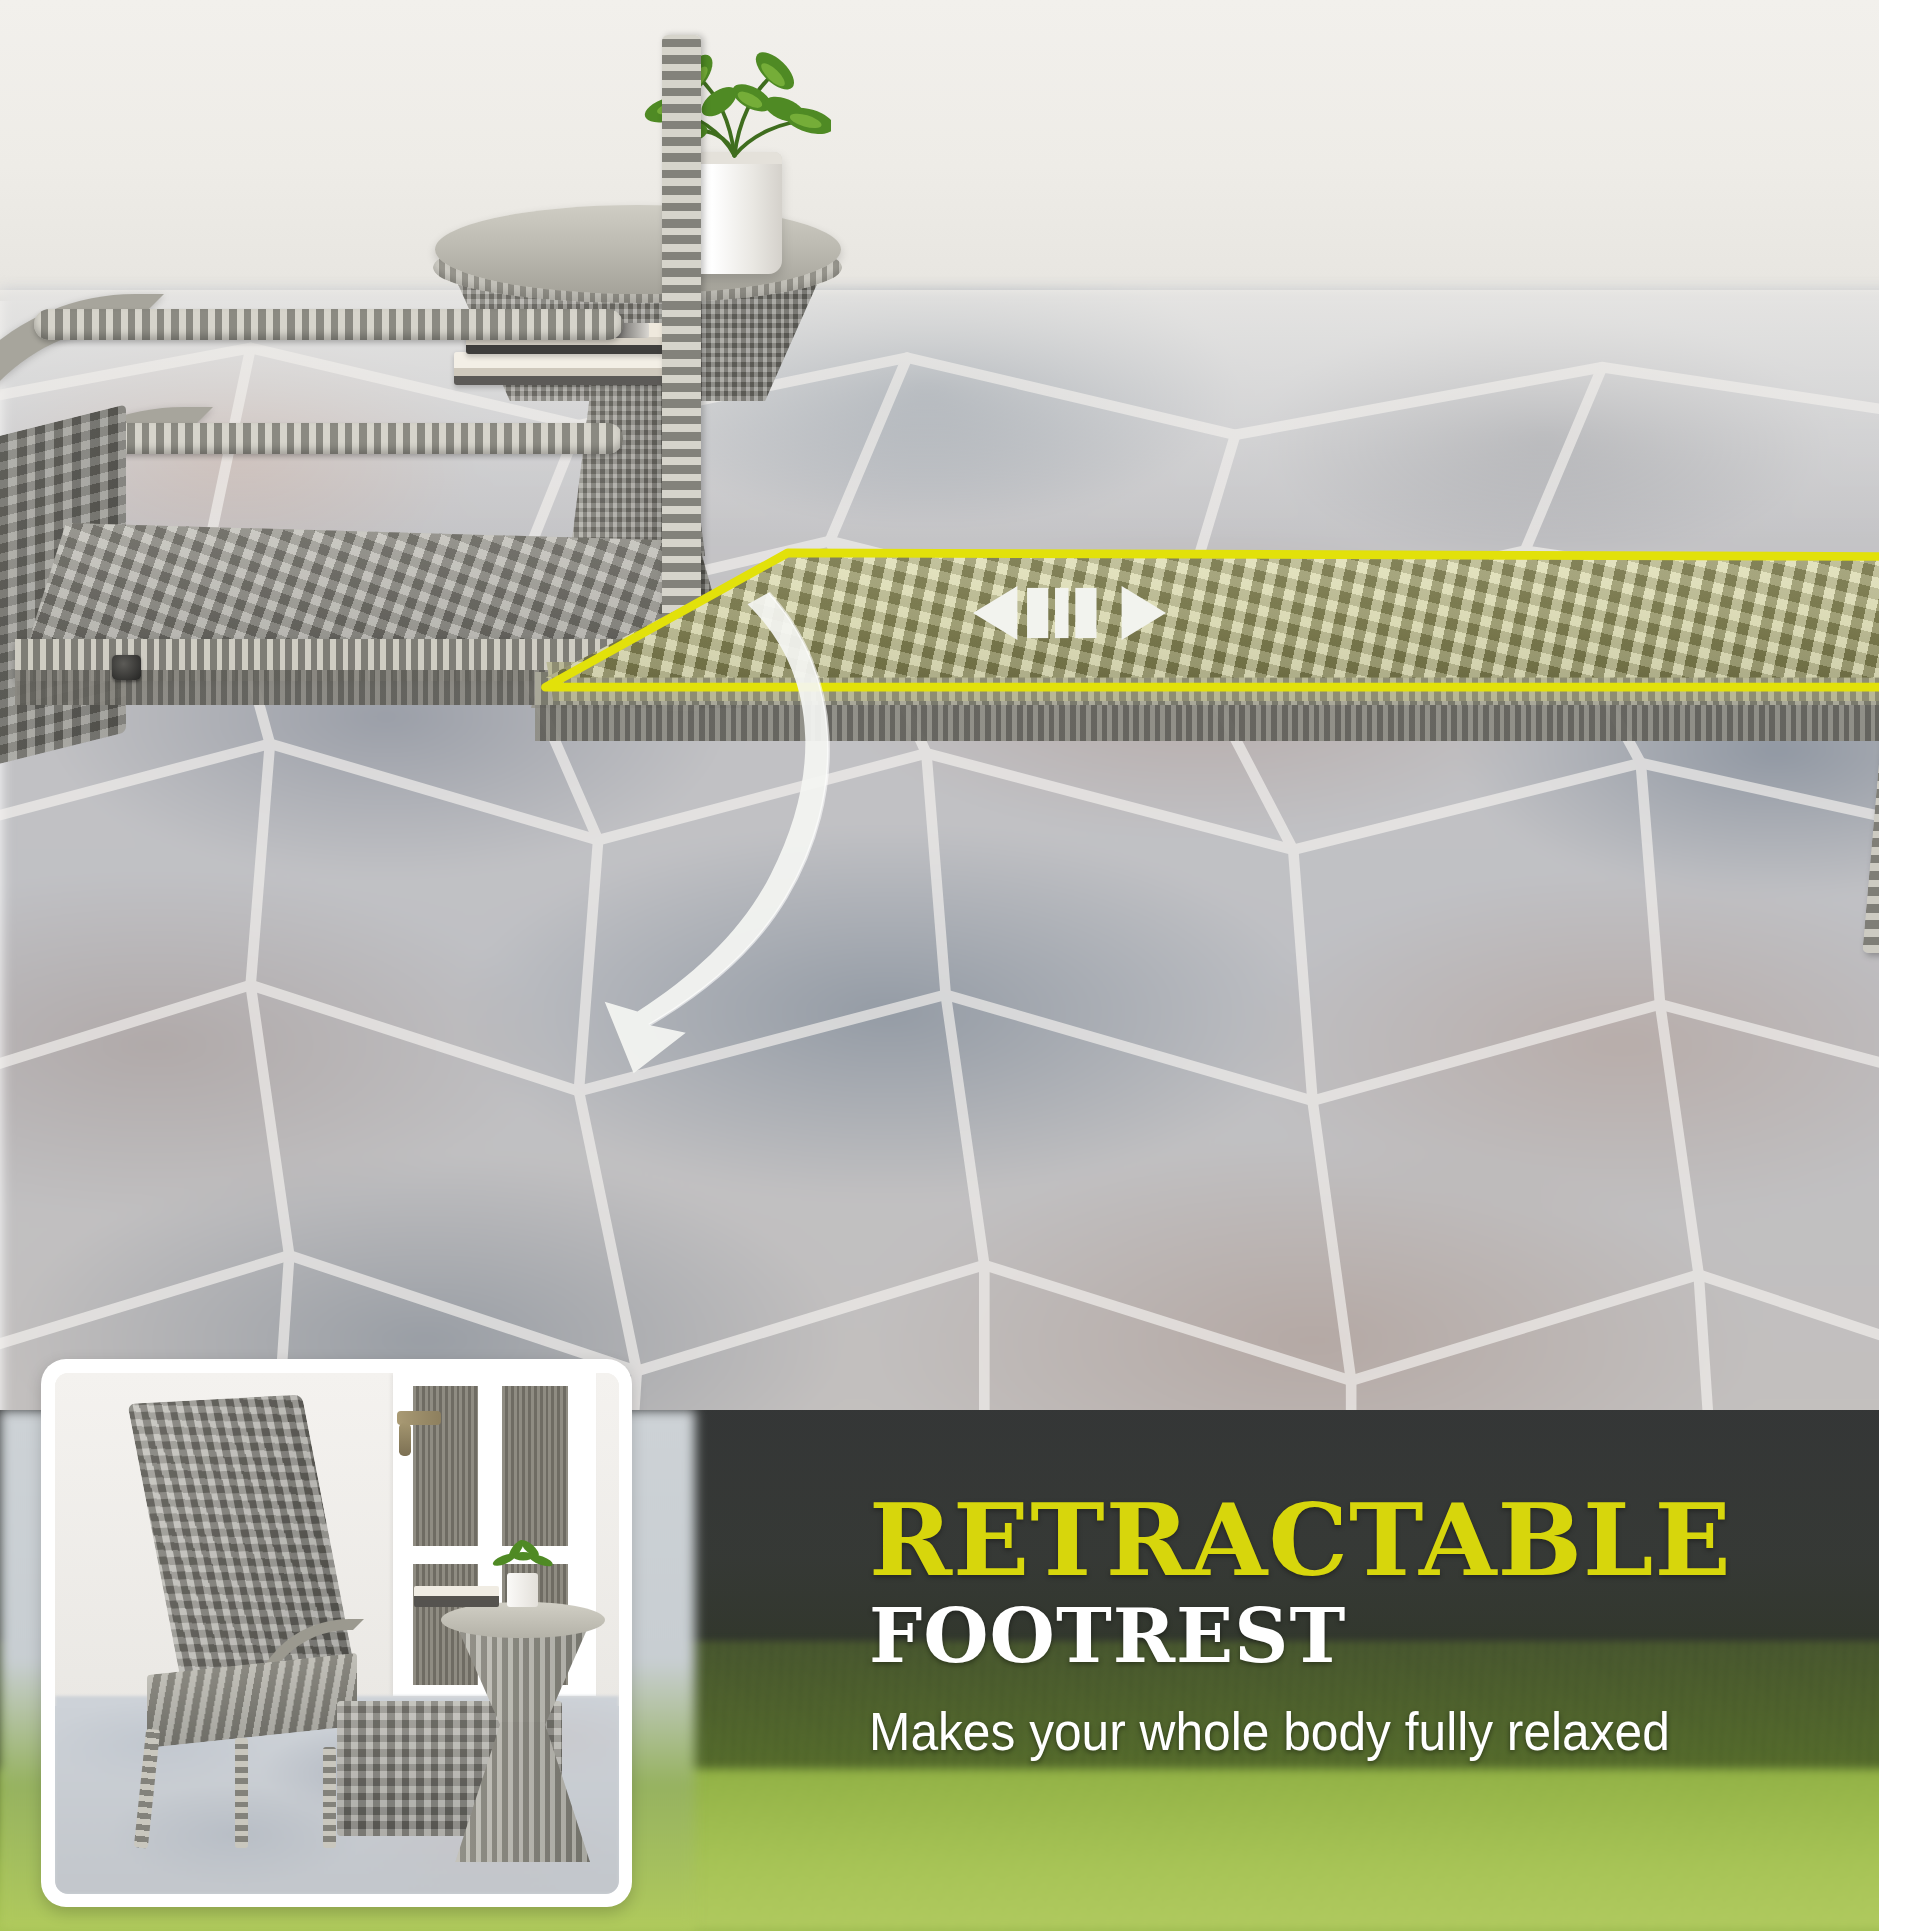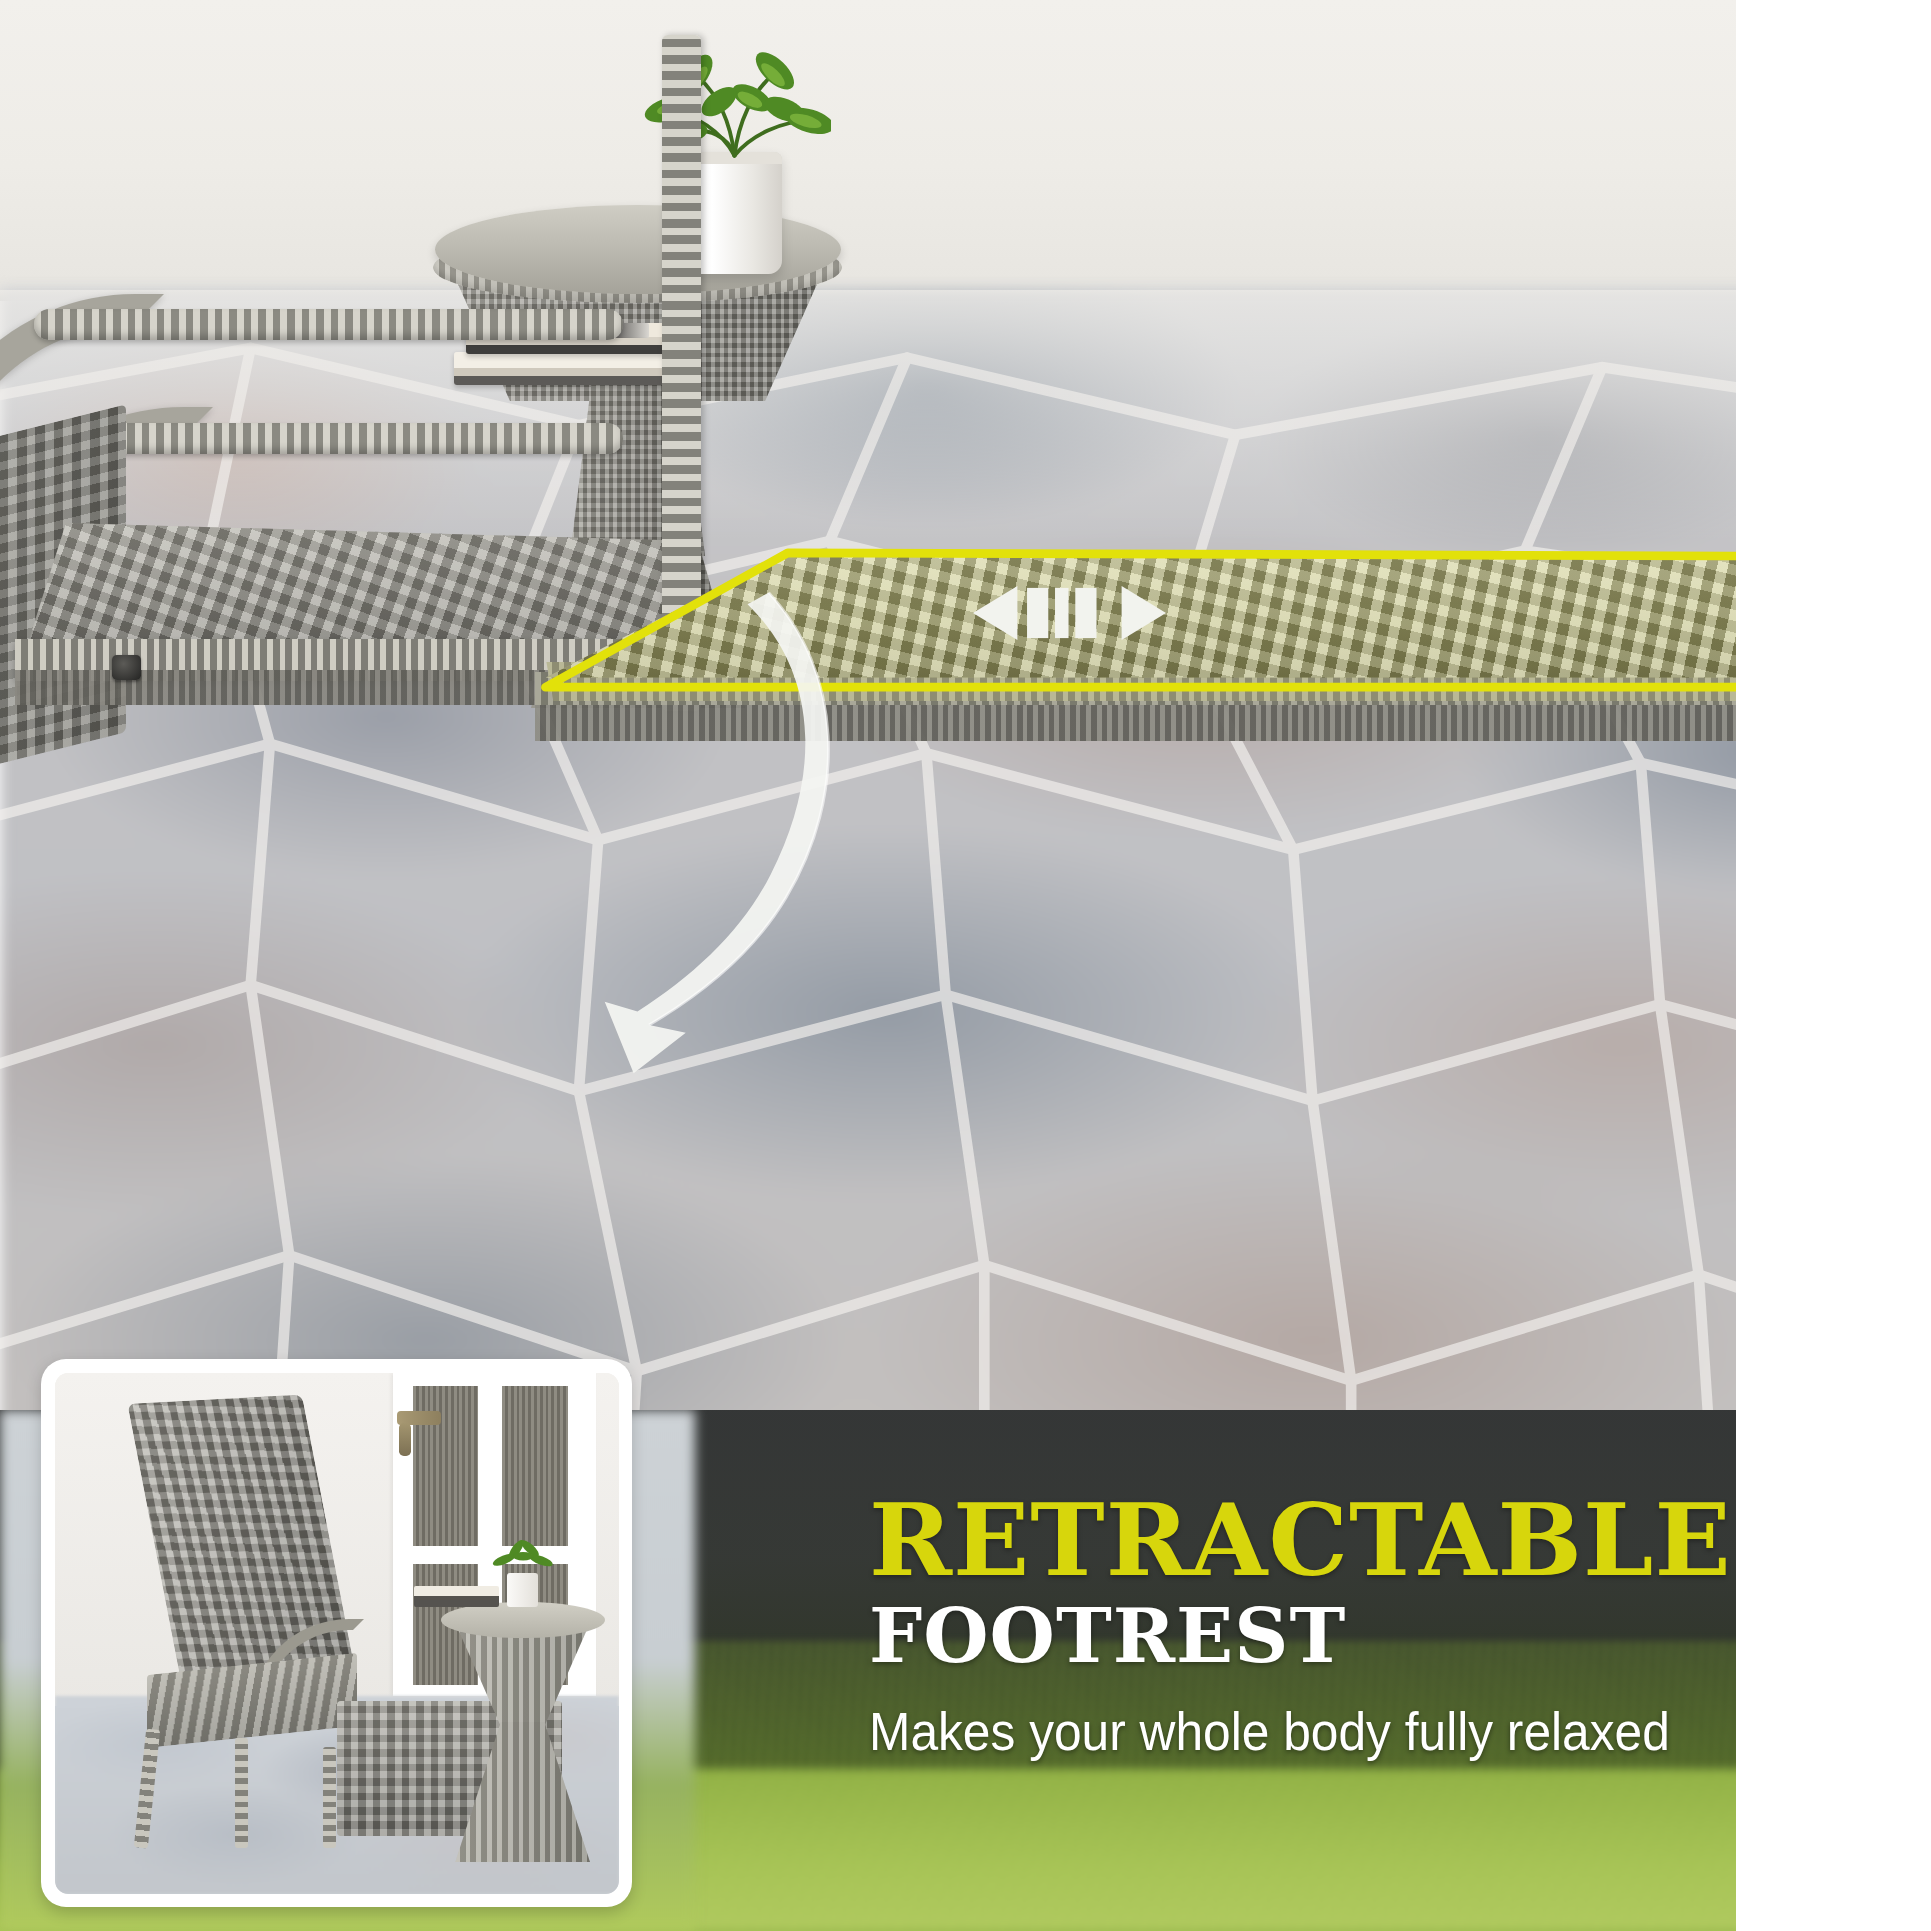--- a/index.html
+++ b/index.html
@@ -1,20 +1,20 @@
 <!DOCTYPE html>
 <html><head>
 <meta charset="utf-8">
 <title>Retractable Footrest Product Image</title>
 <style>
   * { margin:0; padding:0; box-sizing:border-box; }
   html,body { width:1931px; height:1931px; overflow:hidden; background:#fff;
               font-family:"Liberation Sans", sans-serif; }
 
-  #stage { position:relative; width:1736px; height:1931px; overflow:hidden; }
+  #stage { position:relative; width:1879px; height:1931px; overflow:hidden; }
 
   
   .scene { position:absolute; inset:0; }
 
   .wall {
     position:absolute; left:0; top:0; width:1931px; height:301px;
     background:linear-gradient(180deg,#f2f0ec 0%,#eeece7 55%,#e7e5e0 100%);
   }
   .wall:after{
     content:""; position:absolute; left:0; bottom:0; width:100%; height:9.7px;

